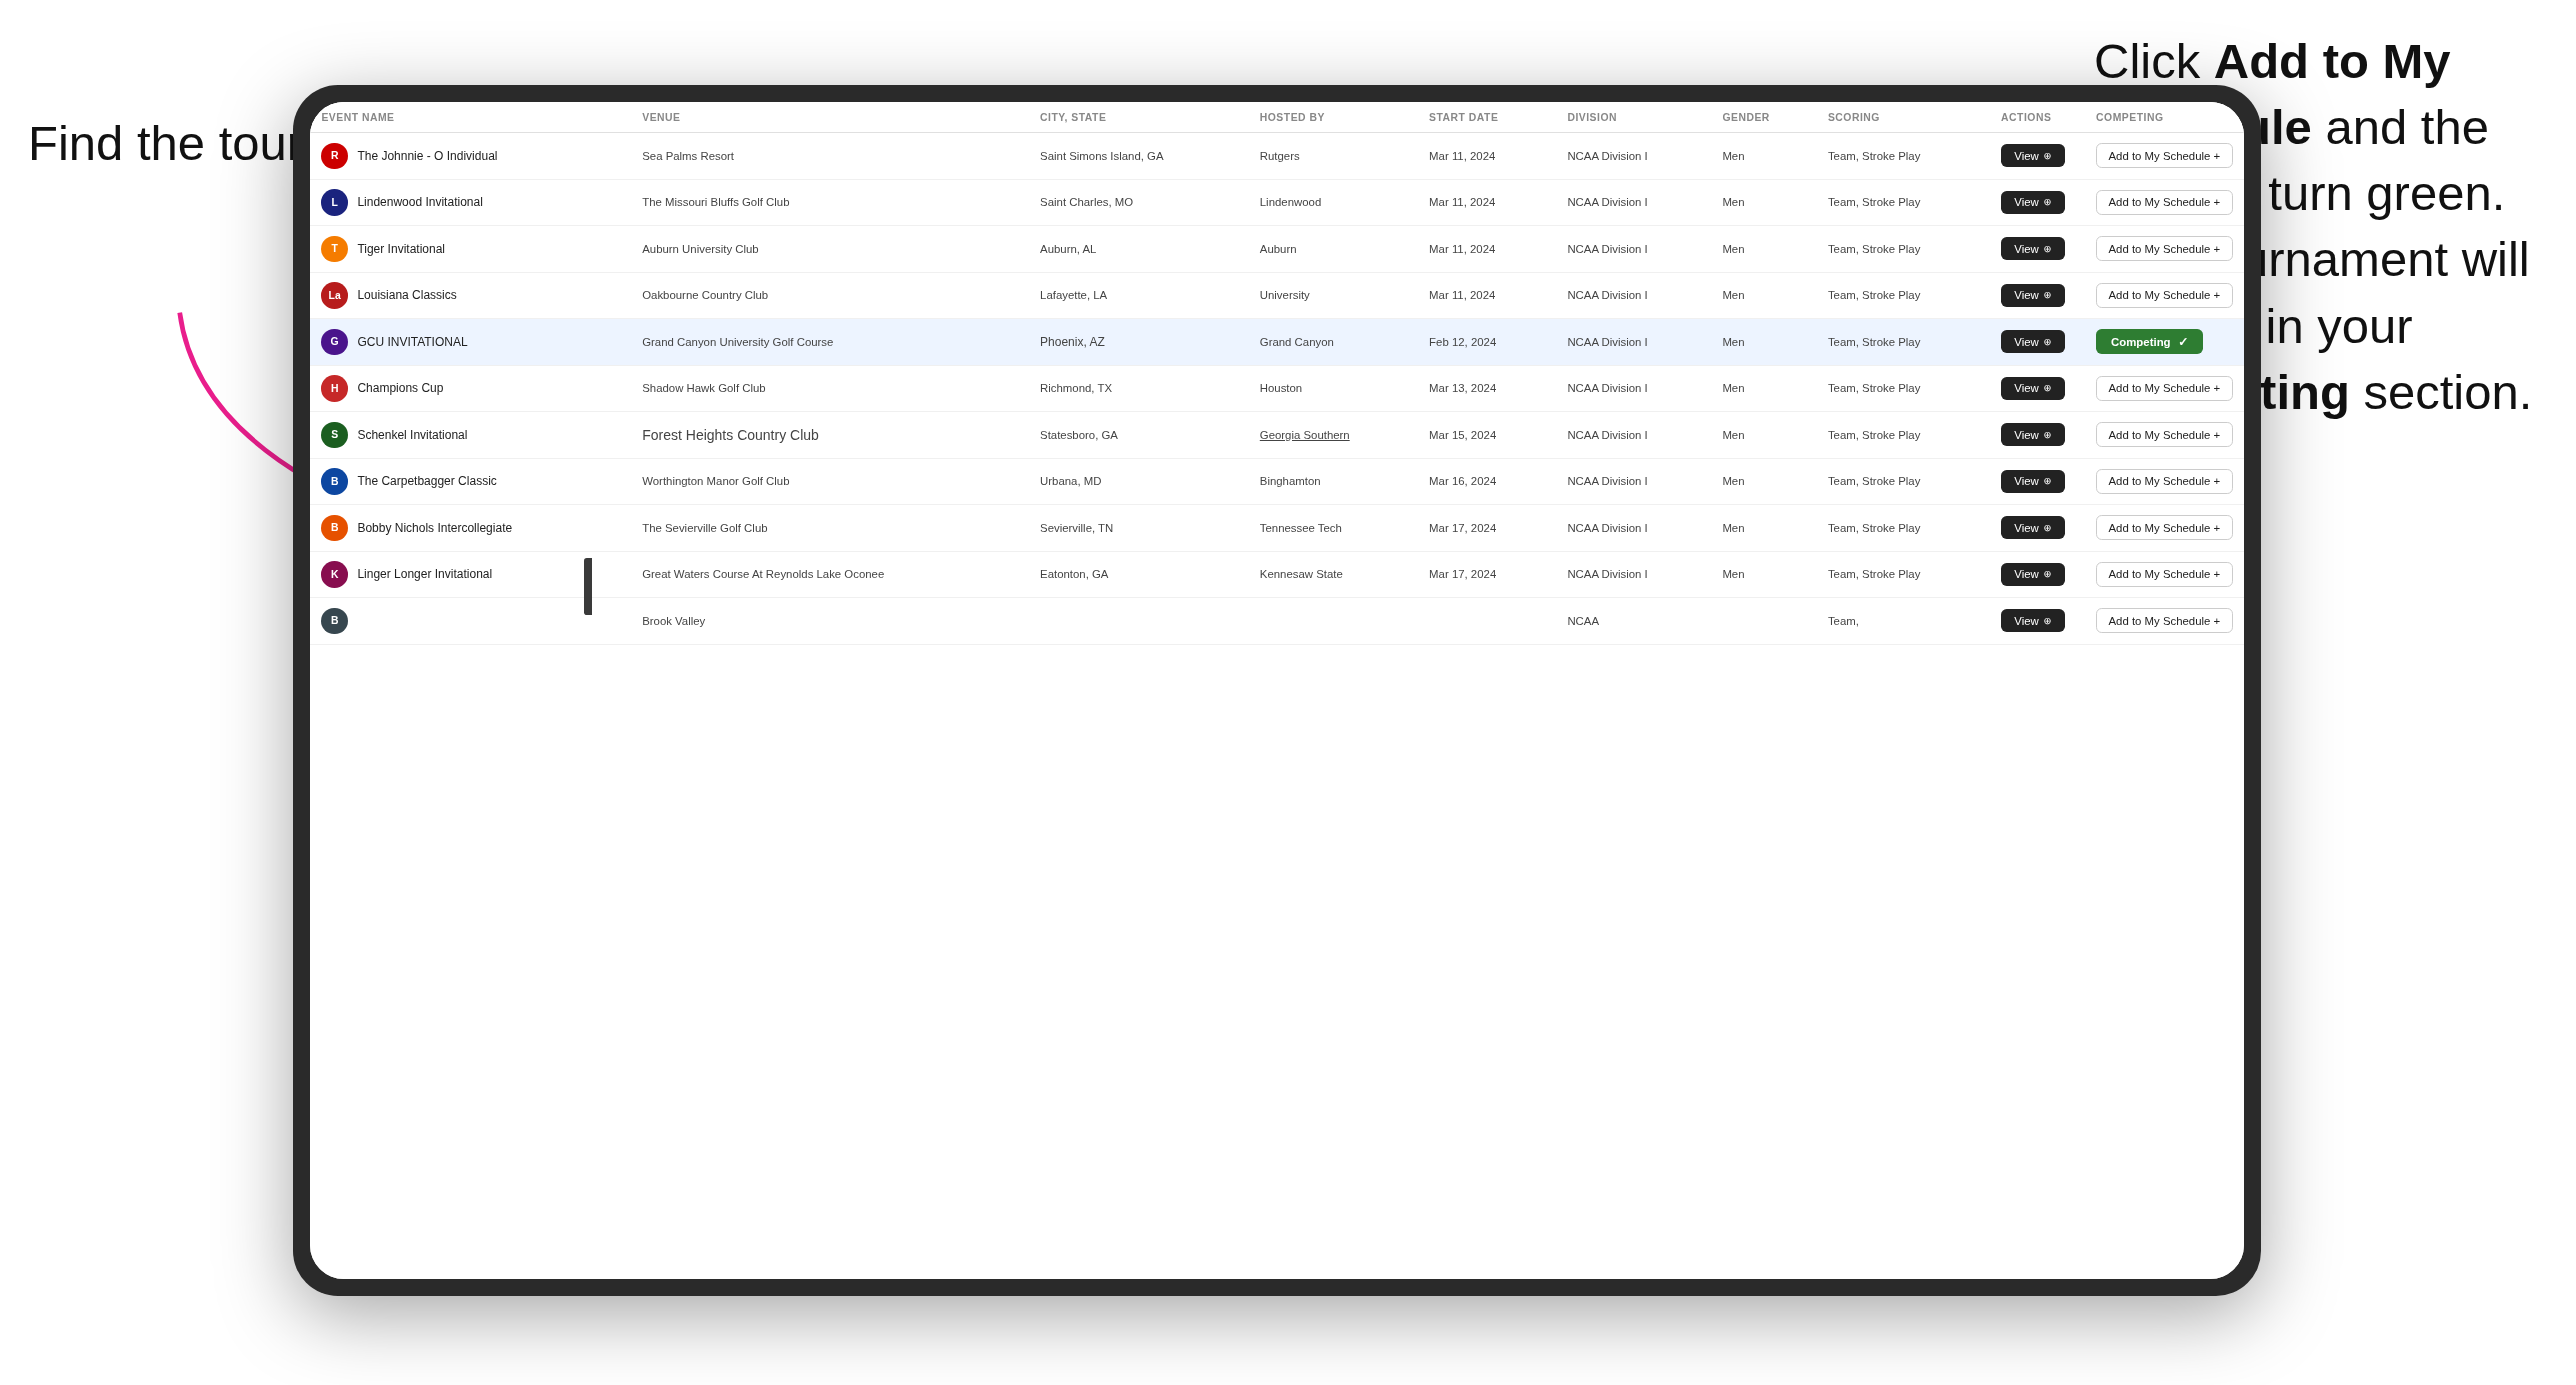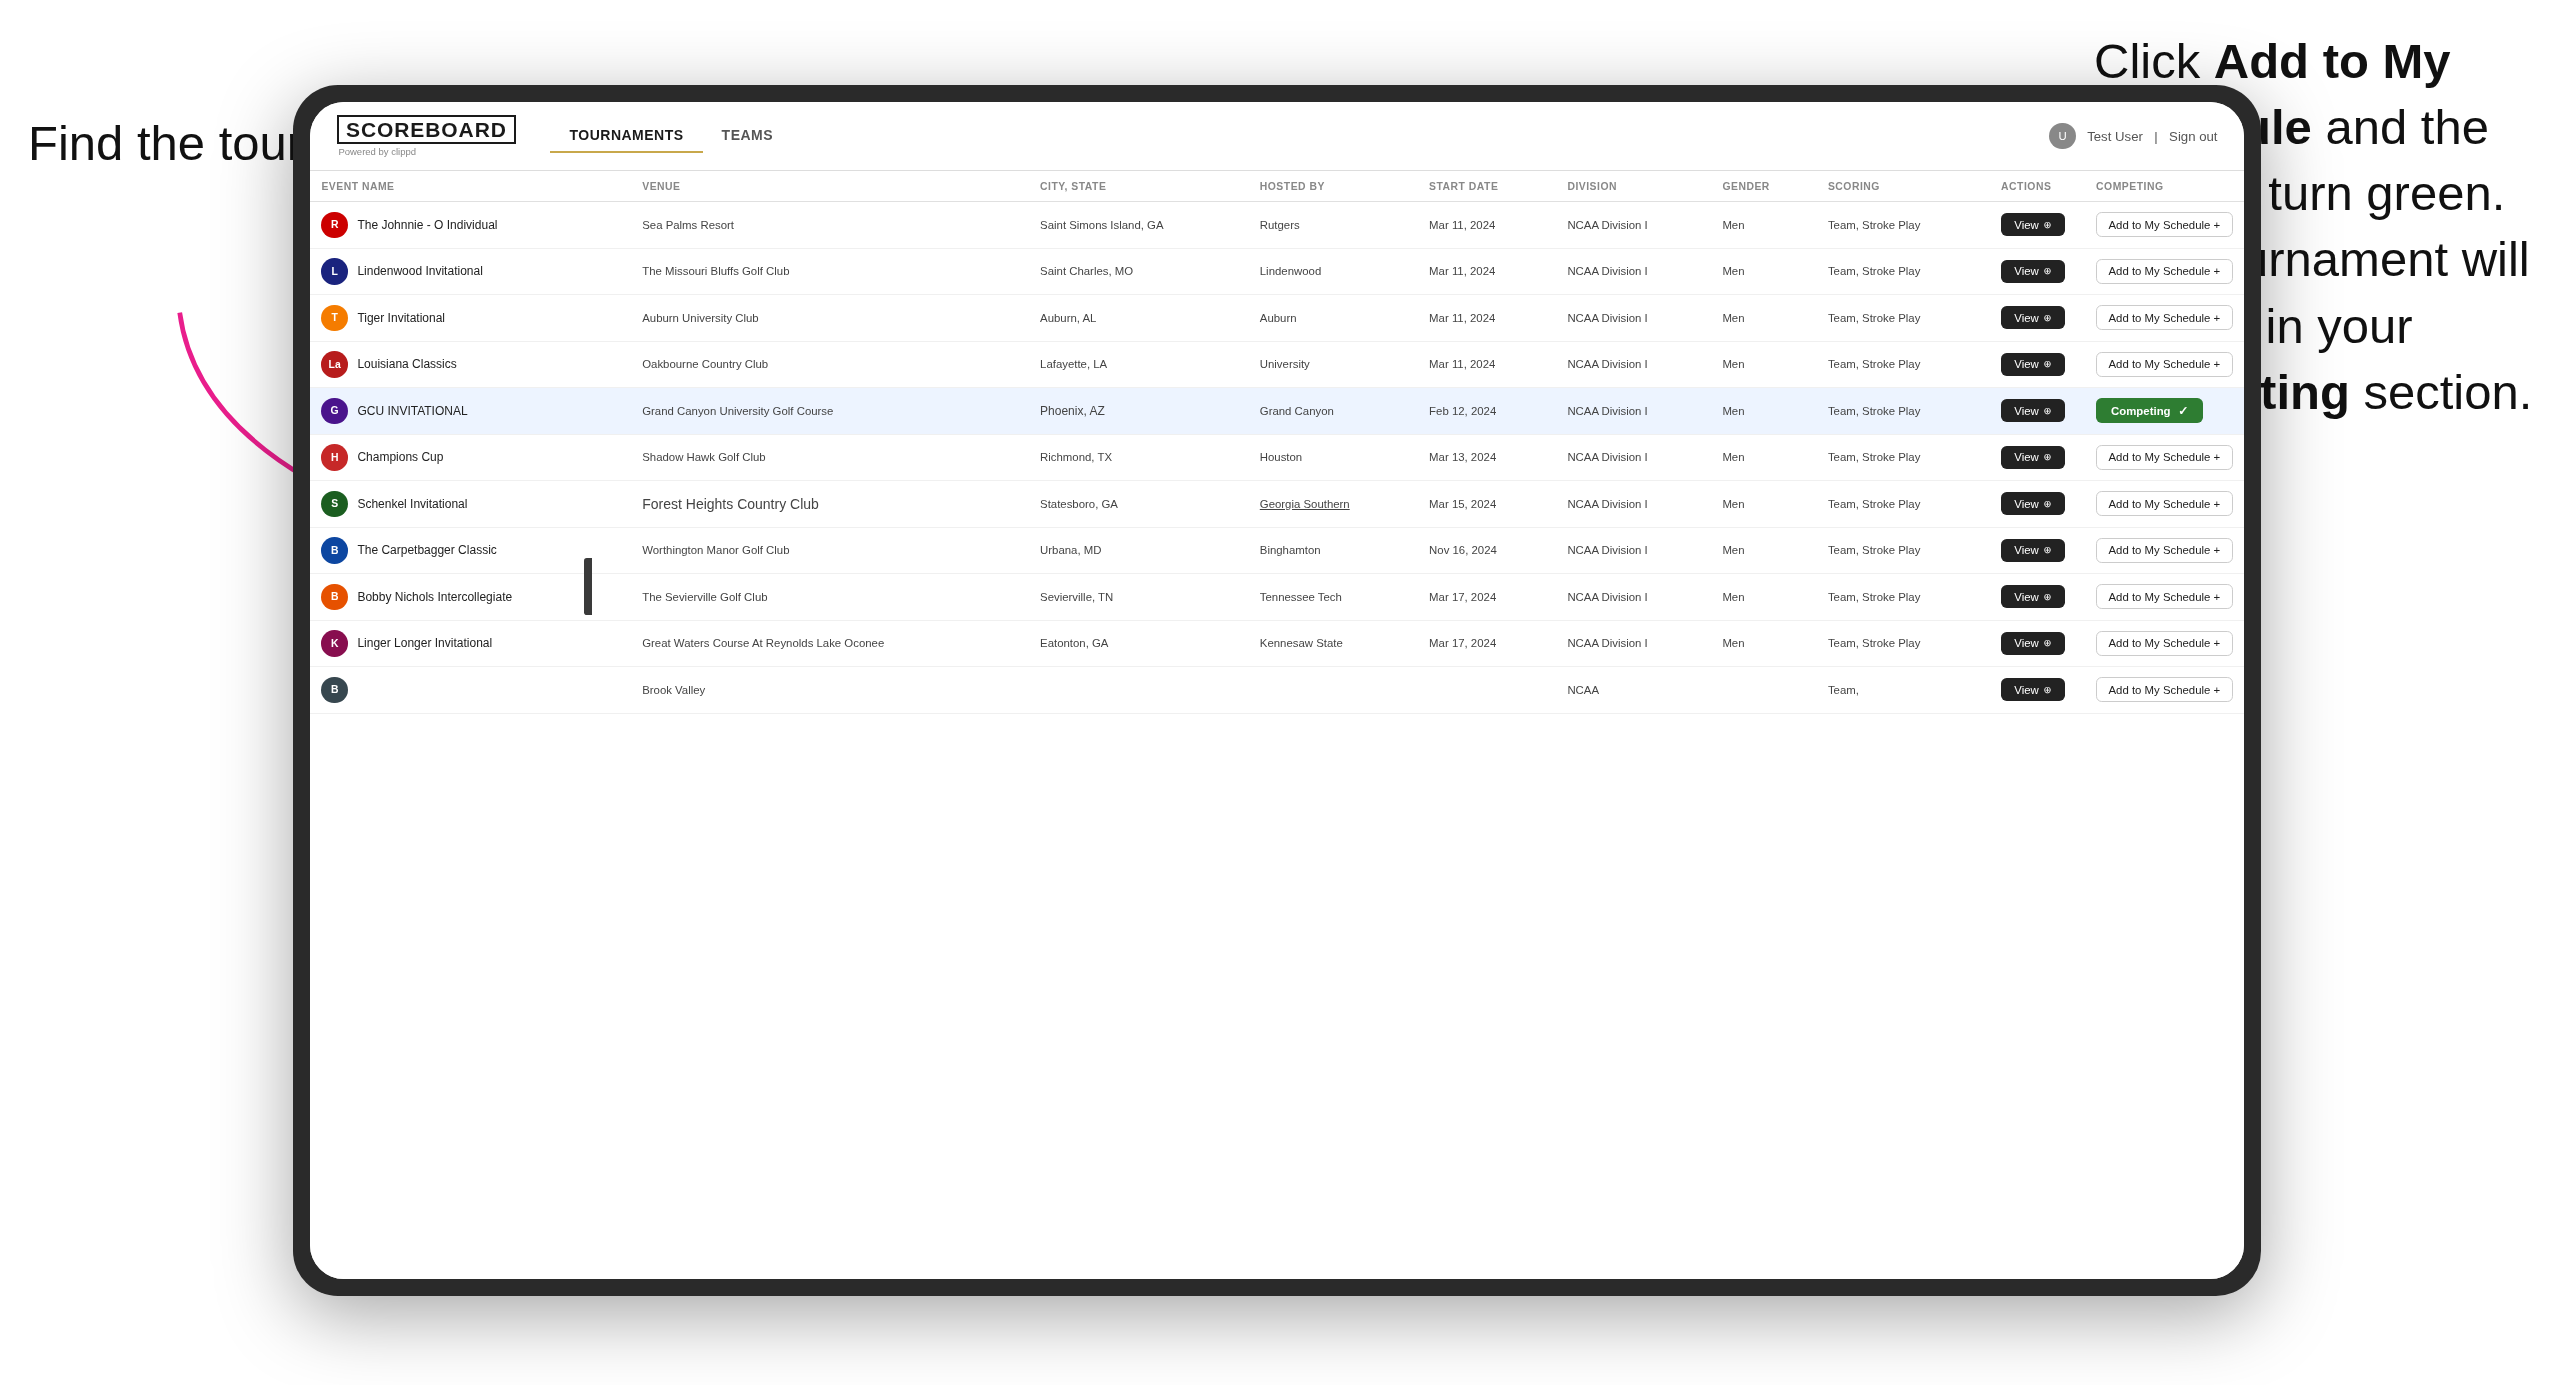--- a/index.html
+++ b/index.html
@@ -311,36 +311,20 @@
   </defs>
   <path d="M 320 30 Q 280 180 100 240" stroke="#e91e8c" stroke-width="5" fill="none" marker-end="url(#arrowhead-right)"></path>
 </svg>
 
 <div class="tablet-frame">
 
   <div class="side-button"></div>
 
   <div class="tablet-screen">
 
-    <div class="app-header">
-      <div class="logo-area">
-        <div class="logo-text">SCOREBOARD</div>
-        <div class="logo-sub">Powered by clippd</div>
-      </div>
-      <nav class="nav-tabs">
-        <div class="nav-tab active">TOURNAMENTS</div>
-        <div class="nav-tab">TEAMS</div>
-      </nav>
-      <div class="header-right">
-        <div class="user-avatar">U</div>
-        <span>Test User</span>
-        <span>|</span>
-        <span style="cursor:pointer; color:#555;">Sign out</span>
-      </div>
-    </div>
 
     <div class="table-container">
       <table>
         <thead>
           <tr>
             <th>EVENT NAME</th>
             <th>VENUE</th>
             <th>CITY, STATE</th>
             <th>HOSTED BY</th>
             <th>START DATE</th>
@@ -530,21 +514,21 @@
             <tr>
               <td>
     <div class="event-name-cell">
       <div class="team-logo" style="background:#0d47a1;">B</div>
       <span class="event-name-text">The Carpetbagger Classic</span>
     </div>
   </td>
               <td style="font-size: 11.4px; color: rgb(68, 68, 68);">Worthington Manor Golf Club</td>
               <td style="font-size: 11.4px; color: rgb(68, 68, 68);">Urbana, MD</td>
               <td style="font-size: 11.4px; color: rgb(68, 68, 68);">Binghamton</td>
-              <td style="font-size: 11.4px; color: rgb(68, 68, 68);">Nov 16, 2024</td>
+              <td style="font-size: 11.4px; color: rgb(68, 68, 68);">Mar 16, 2024</td>
               <td style="font-size: 11.4px; color: rgb(68, 68, 68);">NCAA Division I</td>
               <td style="font-size: 11.4px; color: rgb(68, 68, 68);">Men</td>
               <td style="font-size: 11.4px; color: rgb(68, 68, 68);">Team, Stroke Play</td>
               <td>
     <button class="view-btn">
       View <span style="font-size:9.5px;">⊕</span>
     </button>
   </td>
               <td>
       <button class="add-schedule-btn">

